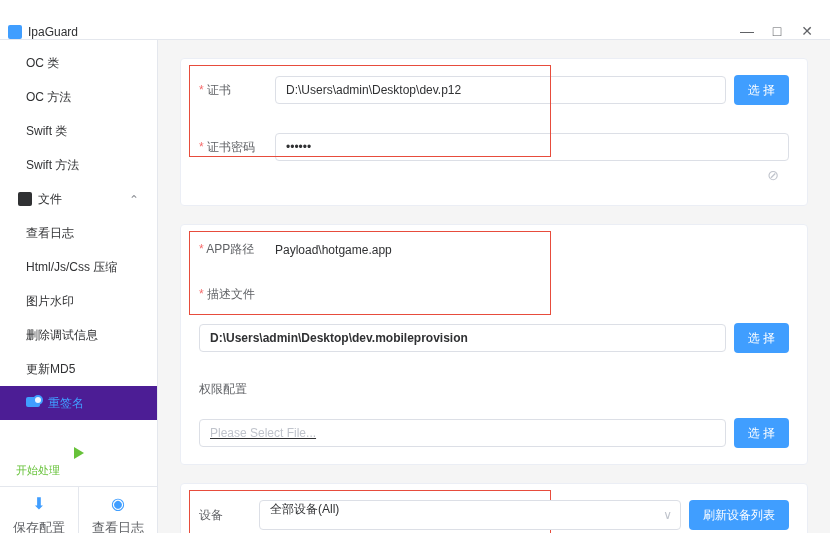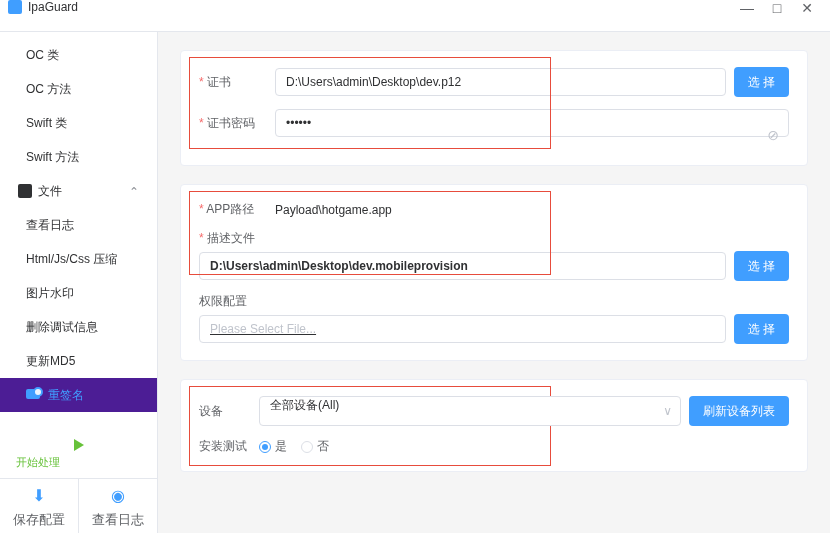--- a/index.html
+++ b/index.html
@@ -1,17 +1,17 @@
 <!DOCTYPE html>
 <html><head>
 <meta charset="utf-8">
 <style>
 *{box-sizing:border-box;margin:0;padding:0;font-family:"Microsoft YaHei","PingFang SC",sans-serif}
 body{background:#f5f5f5;font-size:12px;color:#606266;width:830px;height:533px;overflow:hidden}
-.titlebar{height:32px;background:#fff;border-bottom:1px solid #e4e7ed;display:flex;align-items:flex-start;padding:0 8px;font-size:12px;color:#303133}
+.titlebar{height:40px;background:#fff;border-bottom:1px solid #e4e7ed;display:flex;align-items:flex-end;padding:0 8px;font-size:12px;color:#303133}
 .titlebar .ico{width:14px;height:14px;background:#409eff;margin-right:6px;border-radius:2px}
 .titlebar .spacer{flex:1}
 .titlebar .wbtn{width:30px;text-align:center;font-size:14px;color:#606266;cursor:default}
 .main{display:flex;height:505px}
 .sidebar{width:158px;background:#fff;display:flex;flex-direction:column;border-right:1px solid #e4e7ed}
 .nav{flex:1;overflow:auto;padding:6px 0}
 .nav-item{height:34px;display:flex;align-items:center;padding:0 18px;font-size:12px;color:#303133;cursor:default}
 .nav-item.group{justify-content:space-between}
 .nav-item.sub{padding-left:26px}
 .nav-item.active{background:#4c1d95;color:#409eff}
@@ -24,21 +24,21 @@
 .start .play{width:0;height:0;border-left:10px solid #67c23a;border-top:6px solid transparent;border-bottom:6px solid transparent;margin:0 auto 4px}
 .start .lbl{font-size:11px;color:#67c23a}
 .bottom{display:flex;border-top:1px solid #e4e7ed}
 .bottom .bbtn{flex:1;text-align:center;padding:8px 0;cursor:default}
 .bottom .bbtn+.bbtn{border-left:1px solid #e4e7ed}
 .bottom .bicon{font-size:16px;color:#409eff;line-height:18px}
 .bottom .btxt{font-size:13px;color:#606266;margin-top:6px}
 .content{flex:1;overflow:auto;padding:18px 22px}
 .card{background:#fff;border:1px solid #ebeef5;border-radius:4px;padding:16px 18px;margin-bottom:18px;position:relative}
 .redbox{position:absolute;border:1px solid #e74c3c;pointer-events:none}
-.row{display:flex;align-items:center;margin-bottom:12px}
+.row{display:flex;align-items:center;margin-bottom:28px}
 .row:last-child{margin-bottom:0}
 .lbl{width:76px;font-size:12px;color:#606266;flex-shrink:0}
 .lbl.tight{width:60px}
 .req::before{content:"* ";color:#f56c6c}
 .inp{flex:1;height:28px;border:1px solid #dcdfe6;border-radius:4px;padding:8px 10px;font-size:12px;color:#303133;background:#fff;outline:none}
 .inp::placeholder{color:#c0c4cc}
 .btn{height:30px;padding:0 14px;background:#409eff;color:#fff;border:none;border-radius:4px;font-size:12px;margin-left:8px;cursor:default}
 .sel{flex:1;height:30px;border:1px solid #dcdfe6;border-radius:4px;padding:0 26px 0 10px;font-size:12px;color:#303133;background:#fff;position:relative}
 .sel::after{content:"∨";position:absolute;right:8px;top:7px;color:#c0c4cc;font-size:12px}
 .radios{display:flex;align-items:center;gap:14px}

